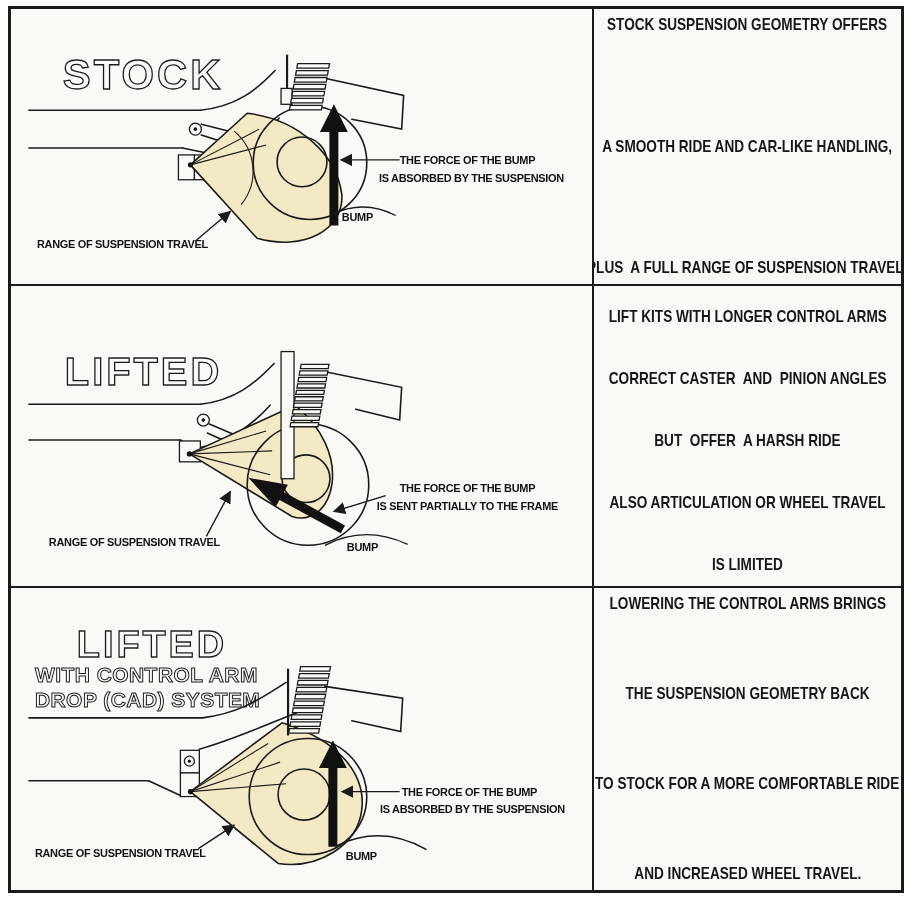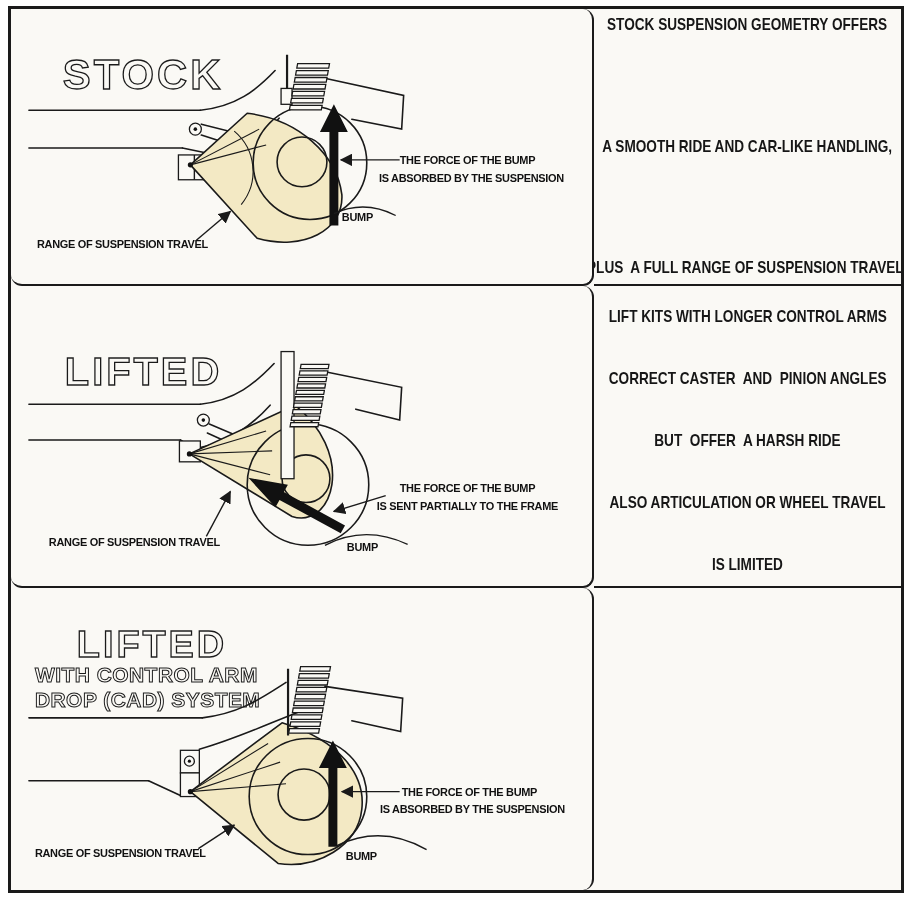--- a/index.html
+++ b/index.html
@@ -5,21 +5,21 @@
   html,body{margin:0;padding:0;}
   body{
     width:913px;height:907px;background:#ffffff;position:relative;
     font-family:"Liberation Sans",sans-serif;overflow:hidden;
   }
   .sheet{
     position:absolute;left:8px;top:6px;width:896px;height:887px;
     box-sizing:border-box;border:3px solid #1a1a1a;background:#faf9f5;
     display:grid;grid-template-columns:583px 1fr;grid-template-rows:277px 302px 1fr;
   }
-  .dcell{border-right:2px solid #1a1a1a;overflow:hidden;border-radius:11px;}
+  .dcell{border-right:2px solid #1a1a1a;overflow:hidden;}
   .bline{border-bottom:2px solid #1a1a1a;}
   .tcell{
     display:flex;flex-direction:column;align-items:center;justify-content:space-between;
     overflow:hidden;
   }
   .dcell svg{display:block;width:100%;height:100%;}
   .desc-line{
     font-weight:bold;font-size:17px;color:#161616;white-space:pre;
     transform:scaleX(0.8);transform-origin:center center;line-height:20px;
   }
@@ -273,14 +273,20 @@
       <text x="463" y="229" text-anchor="middle" class="lbl">IS ABSORBED BY THE SUSPENSION</text>
 
       <text x="24" y="273" class="lbl">RANGE OF SUSPENSION TRAVEL</text>
       <line x1="188" y1="265" x2="224" y2="241" class="thin" marker-end="url(#ah3)"></line>
 
       <path d="M327,262 Q372,240 417,266" class="thin" stroke-width="1.8"></path>
       <text x="336" y="277" class="lbl">BUMP</text>
     </svg>
   </div>
 
+  <div class="tcell r3">
+    <div class="desc-line">LOWERING THE CONTROL ARMS BRINGS</div>
+    <div class="desc-line">THE SUSPENSION GEOMETRY BACK</div>
+    <div class="desc-line">TO STOCK FOR A MORE COMFORTABLE RIDE</div>
+    <div class="desc-line">AND INCREASED WHEEL TRAVEL.</div>
+  </div>
 
 </div>
 
 </body></html>

